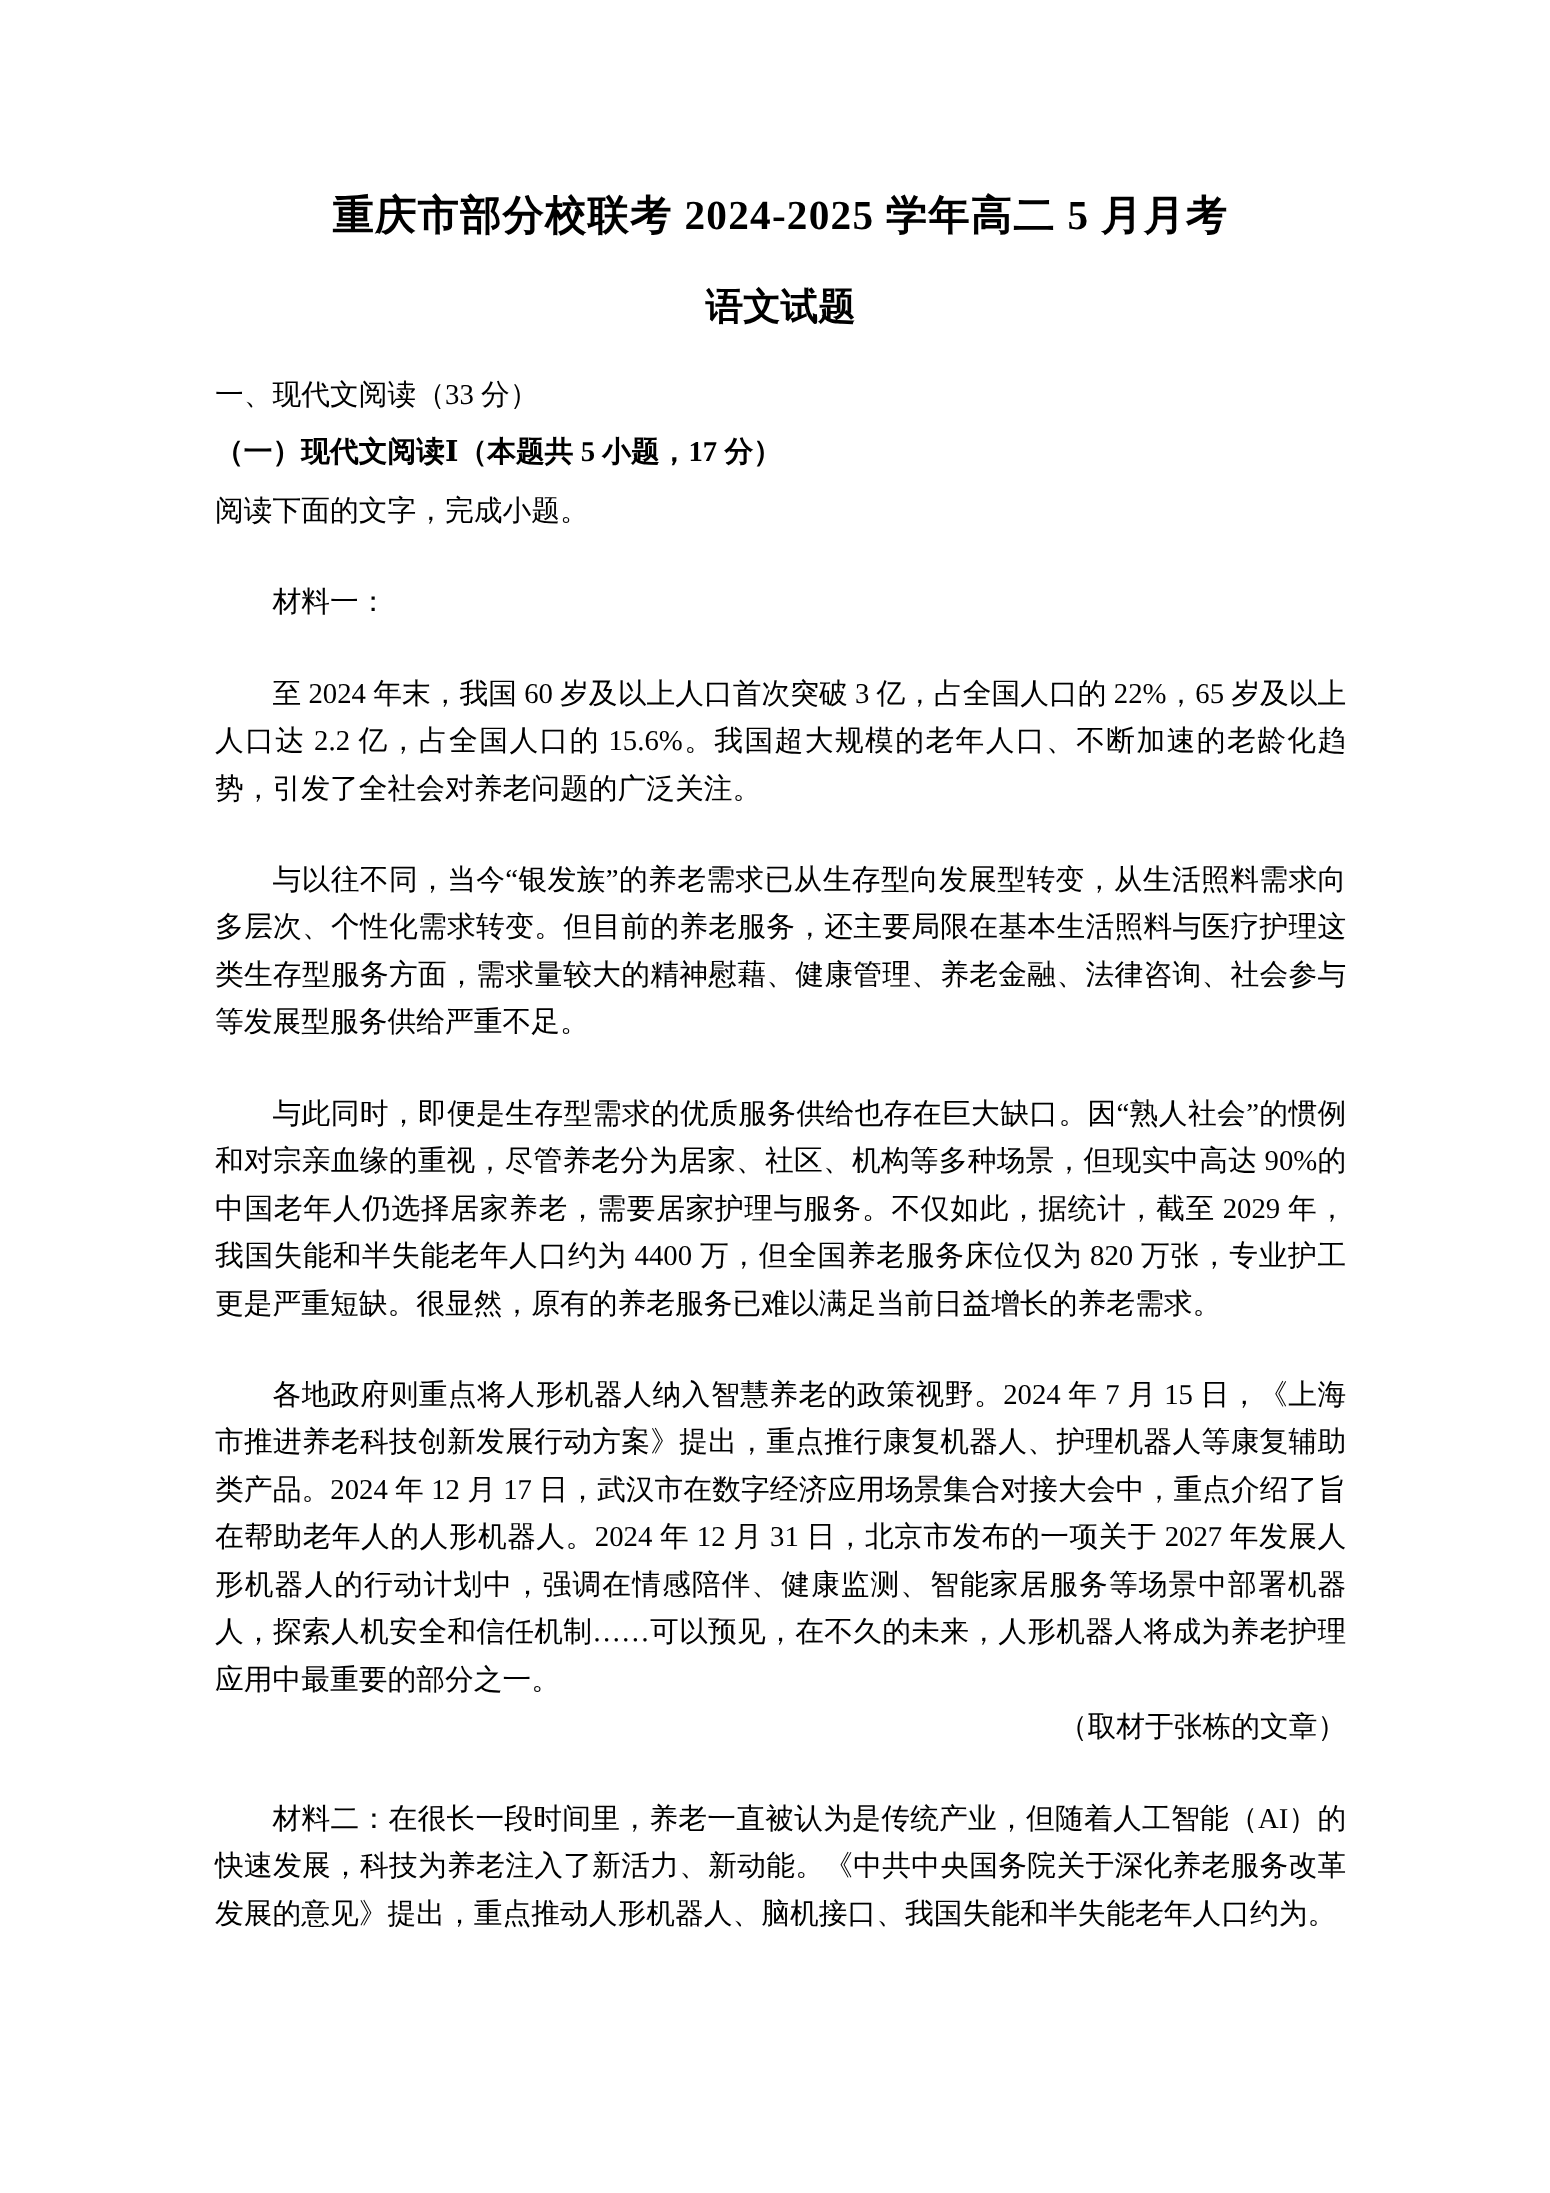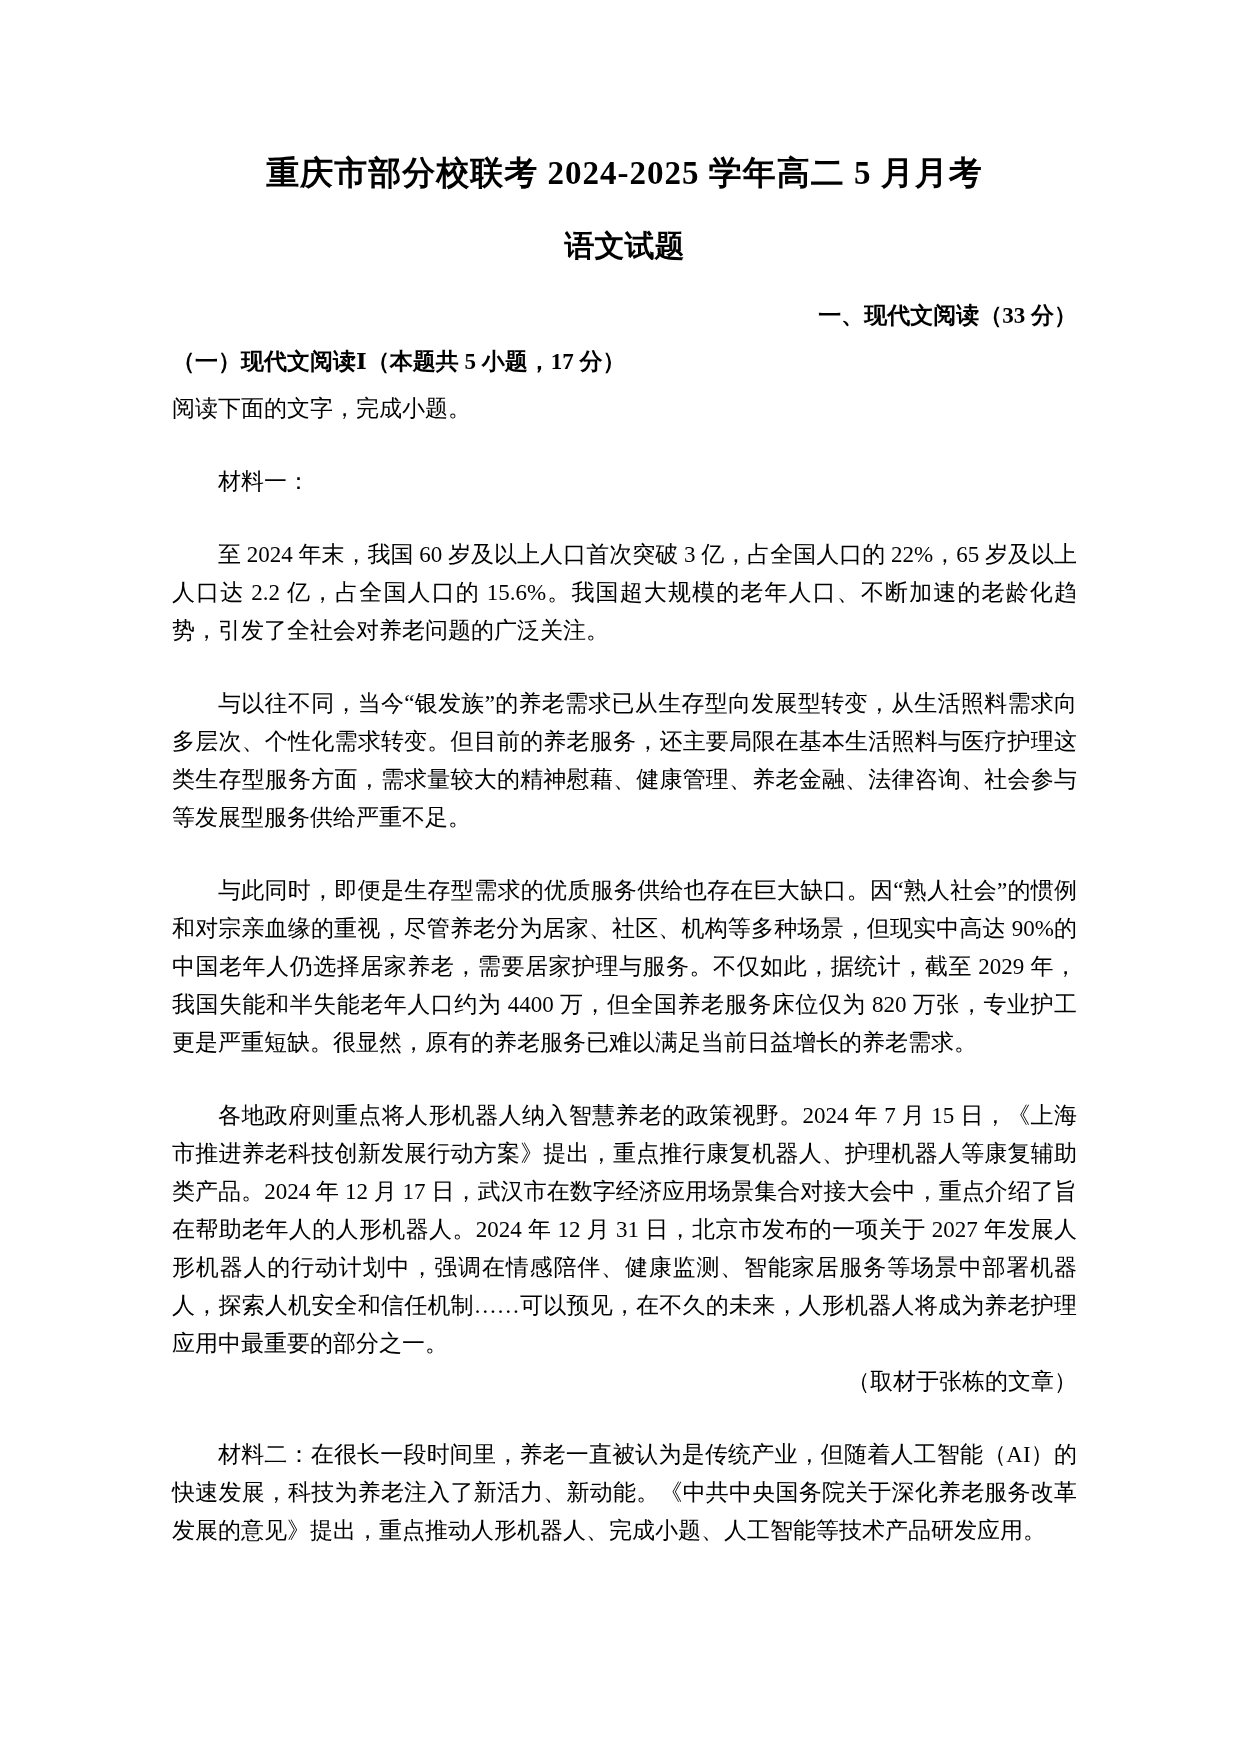--- a/index.html
+++ b/index.html
@@ -23,25 +23,24 @@
     letter-spacing: 1px;
   }
   .subtitle {
     text-align: center;
     font-weight: bold;
     font-size: 30px;
     line-height: 40px;
     margin-top: 32px;
   }
   .section-heading {
-    font-weight: bold;
+    font-weight: normal;
     font-size: 23px;
     line-height: 32px;
     margin-top: 34px;
-    text-align: right;
   }
   .subsection-heading {
     font-weight: bold;
     font-size: 23px;
     line-height: 32px;
     margin-top: 14px;
   }
   p.body-text {
     font-size: 23px;
     line-height: 38px;
@@ -64,15 +63,15 @@
 
   <p class="body-text no-indent">阅读下面的文字，完成小题。</p>
 
   <p class="body-text indent">材料一：</p>
   <p class="body-text indent">至 2024 年末，我国 60 岁及以上人口首次突破 3 亿，占全国人口的 22%，65 岁及以上人口达 2.2 亿，占全国人口的 15.6%。我国超大规模的老年人口、不断加速的老龄化趋势，引发了全社会对养老问题的广泛关注。</p>
   <p class="body-text indent">与以往不同，当今“银发族”的养老需求已从生存型向发展型转变，从生活照料需求向多层次、个性化需求转变。但目前的养老服务，还主要局限在基本生活照料与医疗护理这类生存型服务方面，需求量较大的精神慰藉、健康管理、养老金融、法律咨询、社会参与等发展型服务供给严重不足。</p>
   <p class="body-text indent">与此同时，即便是生存型需求的优质服务供给也存在巨大缺口。因“熟人社会”的惯例和对宗亲血缘的重视，尽管养老分为居家、社区、机构等多种场景，但现实中高达 90%的中国老年人仍选择居家养老，需要居家护理与服务。不仅如此，据统计，截至 2029 年，我国失能和半失能老年人口约为 4400 万，但全国养老服务床位仅为 820 万张，专业护工更是严重短缺。很显然，原有的养老服务已难以满足当前日益增长的养老需求。</p>
   <p class="body-text indent">各地政府则重点将人形机器人纳入智慧养老的政策视野。2024 年 7 月 15 日，《上海市推进养老科技创新发展行动方案》提出，重点推行康复机器人、护理机器人等康复辅助类产品。2024 年 12 月 17 日，武汉市在数字经济应用场景集合对接大会中，重点介绍了旨在帮助老年人的人形机器人。2024 年 12 月 31 日，北京市发布的一项关于 2027 年发展人形机器人的行动计划中，强调在情感陪伴、健康监测、智能家居服务等场景中部署机器人，探索人机安全和信任机制……可以预见，在不久的未来，人形机器人将成为养老护理应用中最重要的部分之一。</p>
   <p class="body-text attribution">（取材于张栋的文章）</p>
 
-  <p class="body-text indent">材料二：在很长一段时间里，养老一直被认为是传统产业，但随着人工智能（AI）的快速发展，科技为养老注入了新活力、新动能。《中共中央国务院关于深化养老服务改革发展的意见》提出，重点推动人形机器人、完成小题、人工智能等技术产品研发应用。</p>
+  <p class="body-text indent">材料二：在很长一段时间里，养老一直被认为是传统产业，但随着人工智能（AI）的快速发展，科技为养老注入了新活力、新动能。《中共中央国务院关于深化养老服务改革发展的意见》提出，重点推动人形机器人、脑机接口、我国失能和半失能老年人口约为。</p>
   <p class="body-text indent justify-last">的惯例和对宗亲血缘的重视？它在养老服务中具有怎样的优势？从本质上看，人形</p>
 </div>
 
 </body></html>

